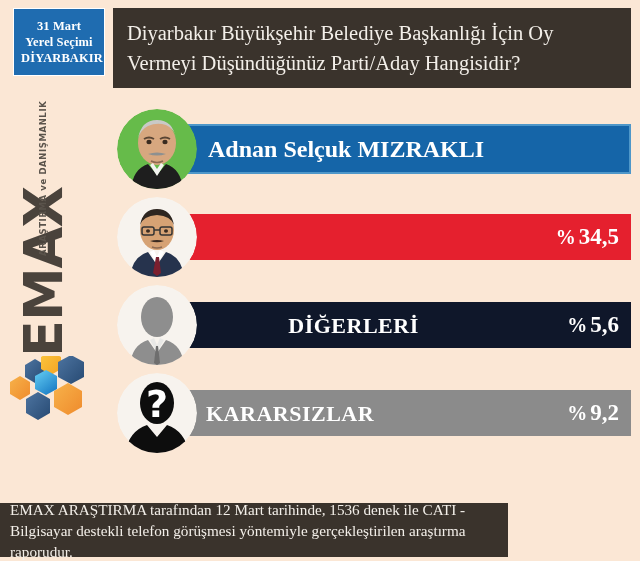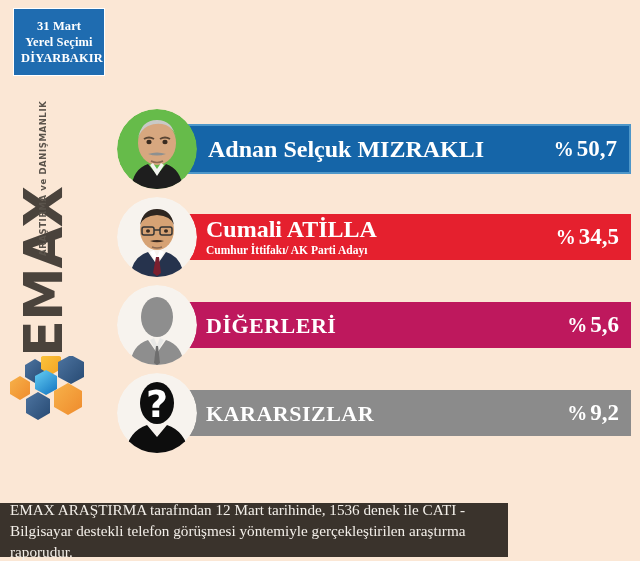--- a/index.html
+++ b/index.html
@@ -117,21 +117,21 @@
     left: 150px;
     right: 9px;
     top: 22px;
     height: 46px;
     display: flex;
     align-items: center;
     box-sizing: border-box;
   }
   .bar-blue   { background: #1565a8; border: 2px solid #4e97c9; top:20px; height:50px; }
   .bar-red    { background: #e5202e; }
-  .bar-gold   { background: #be185d; }
+  .bar-gold   { background: #0f172a; text-align: center; }
   .bar-gray   { background: #8b8b8b; }
 
   .bar-labels {
     position: absolute;
     left: 56px;
     right: 130px;
     display: flex;
     flex-direction: column;
     justify-content: center;
   }
@@ -200,20 +200,23 @@
 <body>
 
 <div id="header">
 
   <div id="election-badge">
     <div class="b-line">31 Mart</div>
     <div class="b-line">Yerel Seçimi</div>
     <div class="b-line b-city">DİYARBAKIR</div>
   </div>
 
+  <div id="title-bar">
+    <div id="title-text">Diyarbakır Büyükşehir Belediye Başkanlığı İçin Oy Vermeyi Düşündüğünüz Parti/Aday Hangisidir?</div>
+  </div>
 
 </div>
 
 <div id="logo-panel">
 
   <div id="logo-wordmark">
     <span id="emax-text">EMAX</span>
   </div>
 
   <div id="logo-tagline">ARAŞTIRMA ve DANIŞMANLIK</div>
@@ -257,23 +260,20 @@
     <polygon points="46,35 60,27 74,35 74,51 60,59 46,51" fill="url(#gOrange)"></polygon>
   </svg>
 </div>
 
 <div id="rows">
 
   <div class="result-row">
     <div class="bar bar-blue">
       <div class="bar-labels">
         <div class="cand-name">Adnan Selçuk MIZRAKLI</div>
-      </div>
-      <div class="bar-pct">
-        <span class="pct-sign">%</span><span>50,7</span>
       </div>
     </div>
     <div class="avatar">
       <svg viewBox="0 0 80 80" width="80" height="80">
         <circle cx="40" cy="40" r="40" fill="#66bb4a"></circle>
         <ellipse cx="40" cy="34" rx="19" ry="22" fill="#d7a77f"></ellipse>
         <path d="M21 30 Q24 11 40 11 Q56 11 59 30 Q58 20 49 16 Q40 13 31 17 Q23 21 21 30 Z" fill="#c9c9c6"></path>
         <ellipse cx="32" cy="33" rx="2.6" ry="2.2" fill="#3a2b20"></ellipse>
         <ellipse cx="48" cy="33" rx="2.6" ry="2.2" fill="#3a2b20"></ellipse>
         <path d="M27 30 Q32 27 37 30" stroke="#5a4534" stroke-width="2" fill="none"></path>
@@ -281,24 +281,20 @@
         <path d="M31 45 Q40 42 49 45 Q40 48 31 45 Z" fill="#8d9090"></path>
         <path d="M34 52 Q40 55 46 52" stroke="#8c6a52" stroke-width="1.6" fill="none"></path>
         <path d="M14 80 Q16 60 31 55 L40 66 L49 55 Q64 60 66 80 Z" fill="#1e1e1e"></path>
         <path d="M33 56 L40 67 L47 56 L44 54 L40 60 L36 54 Z" fill="#f3f3f0"></path>
       </svg>
     </div>
   </div>
 
   <div class="result-row">
     <div class="bar bar-red">
-      <div class="bar-labels">
-        <div class="cand-name">Cumali ATİLLA</div>
-        <div class="cand-party">Cumhur İttifakı/ AK Parti Adayı</div>
-      </div>
       <div class="bar-pct">
         <span class="pct-sign">%</span><span>34,5</span>
       </div>
     </div>
     <div class="avatar">
       <svg viewBox="0 0 80 80" width="80" height="80">
         <circle cx="40" cy="40" r="40" fill="#f7f3ee"></circle>
         <ellipse cx="40" cy="33" rx="17" ry="20" fill="#d6a274"></ellipse>
         <path d="M23 28 Q26 12 40 12 Q54 12 57 28 Q54 19 40 18 Q26 19 23 28 Z" fill="#2e2620"></path>
         <rect x="25" y="30" width="12" height="8" rx="2" fill="none" stroke="#333" stroke-width="1.5"></rect>

